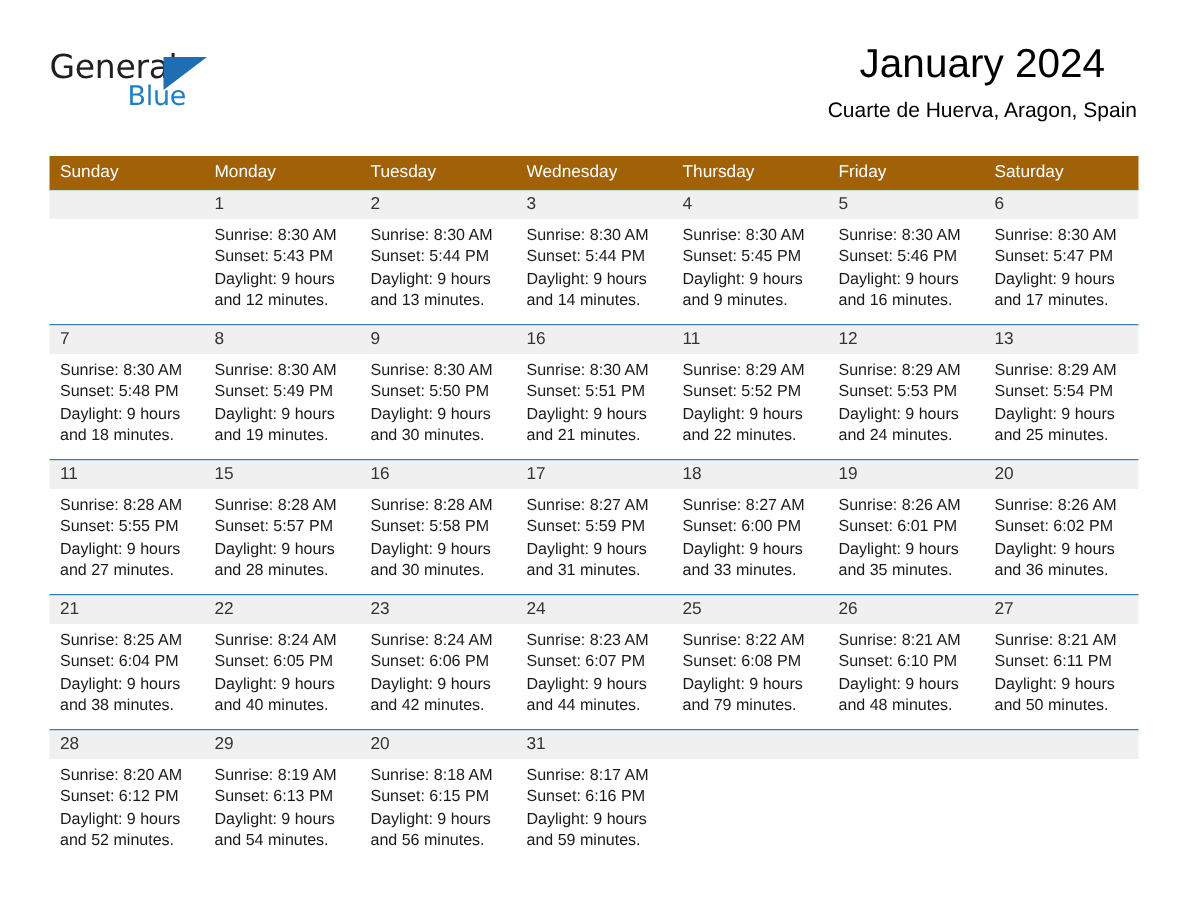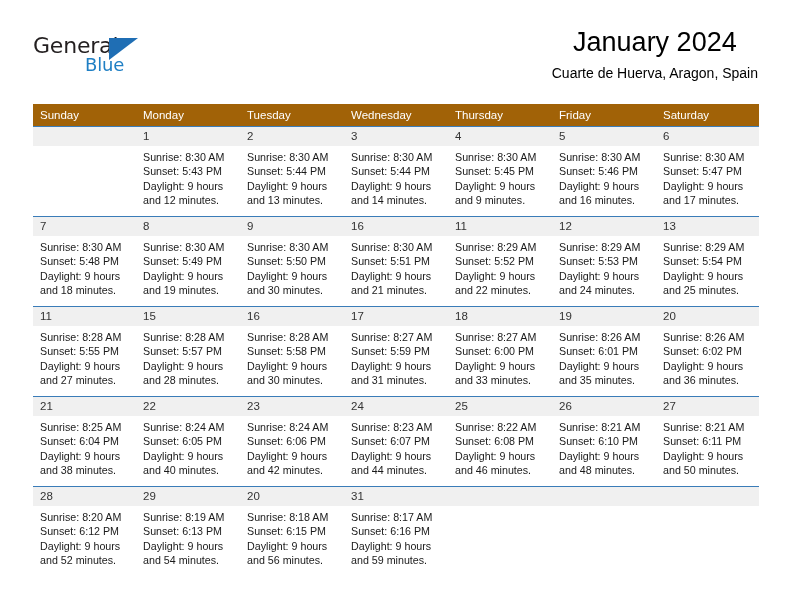--- a/index.html
+++ b/index.html
@@ -474,21 +474,21 @@
             </div>
           </div>
         </td>
         <td>
           <div class="cell-inner">
             <span class="daynum">25</span>
             <div class="details">
               <div>Sunrise: 8:22 AM</div>
               <div>Sunset: 6:08 PM</div>
               <div>Daylight: 9 hours</div>
-              <div>and 46 minutes.</div>
+              <div>and 79 minutes.</div>
             </div>
           </div>
         </td>
         <td>
           <div class="cell-inner">
             <span class="daynum">26</span>
             <div class="details">
               <div>Sunrise: 8:21 AM</div>
               <div>Sunset: 6:10 PM</div>
               <div>Daylight: 9 hours</div>

